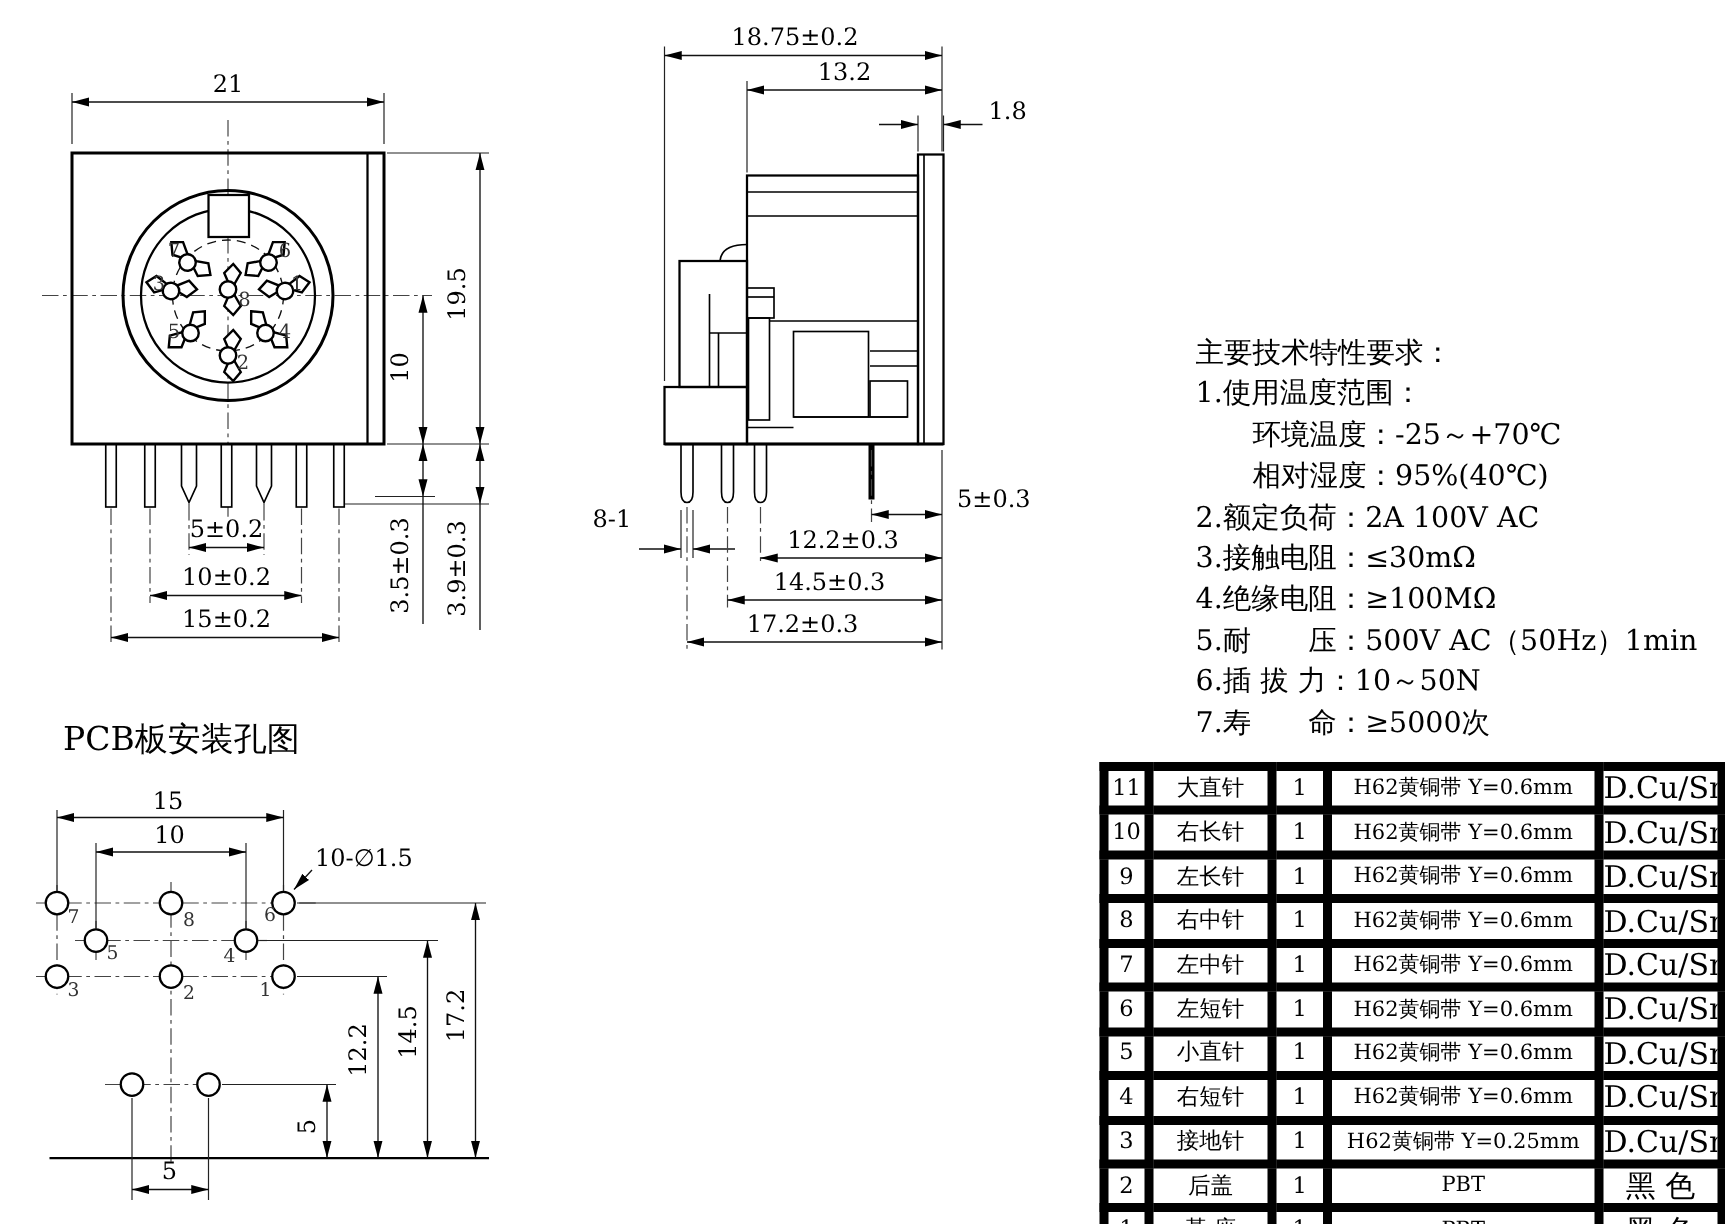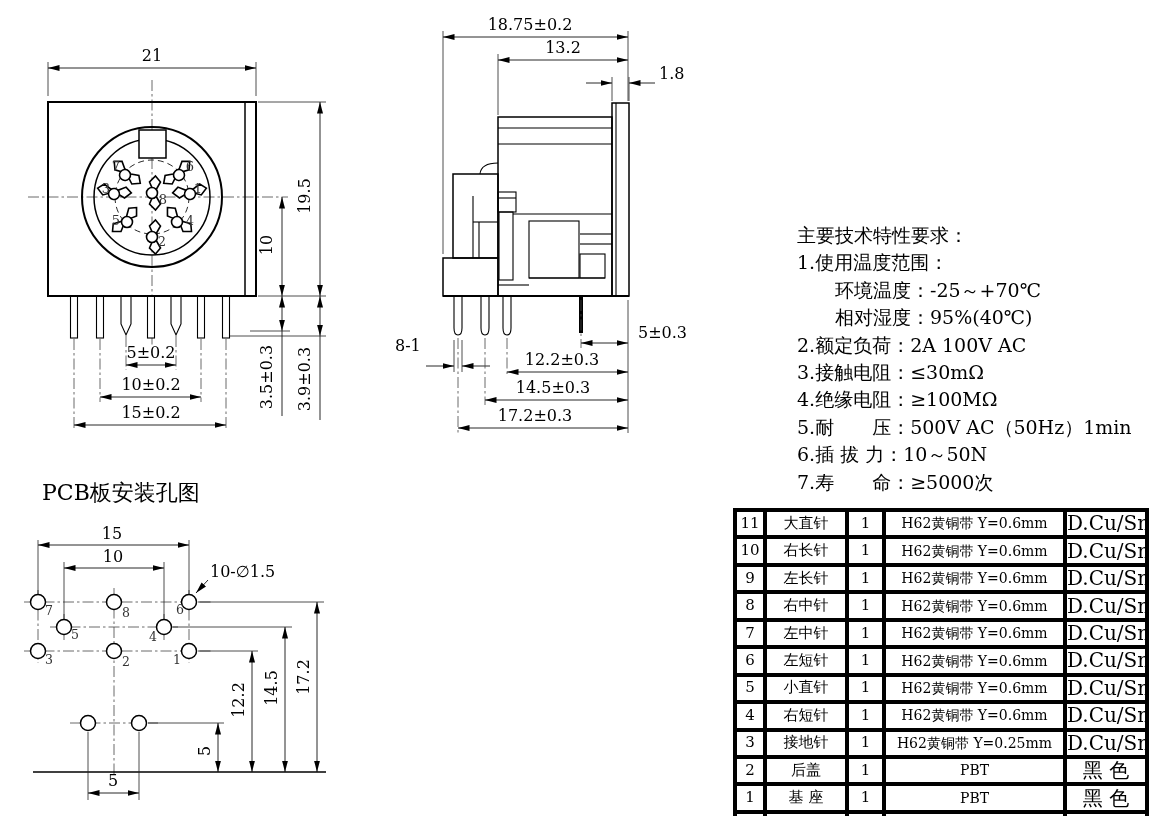--- a/index.html
+++ b/index.html
@@ -18,21 +18,21 @@
   text.pin{font-family:"DejaVu Serif",serif;font-size:13px;fill:#333;}
   text.hole{font-family:"DejaVu Serif",serif;font-size:12.5px;fill:#333;}
   text.title{font-family:"DejaVu Serif",serif;font-size:22px;fill:#000;}
   
   #notes{position:absolute;left:797px;top:222px;width:355px;
          font-family:"DejaVu Serif",serif;font-size:19px;line-height:27.4px;white-space:nowrap;}
   #notes .indent{padding-left:38px;}
   
   #parts{position:absolute;left:733px;top:508px;border-collapse:collapse;
          table-layout:fixed;width:412px;font-family:"DejaVu Serif",serif;}
-  #parts td{border:4px solid #000000;text-align:center;vertical-align:middle;
+  #parts td{border:6px solid #000000;text-align:center;vertical-align:middle;
             padding:0;height:23.45px;font-size:15px;line-height:1.05;overflow:hidden;white-space:nowrap;}
   #parts td.mat{font-size:14px;}
   #parts td.trt{font-size:20px;}
   #parts tr.hdr td{height:46px;white-space:pre-line;font-size:15px;}
   #parts{border:2px solid #000;}
 </style>
 </head>
 <body>
 
 <div id="page">

